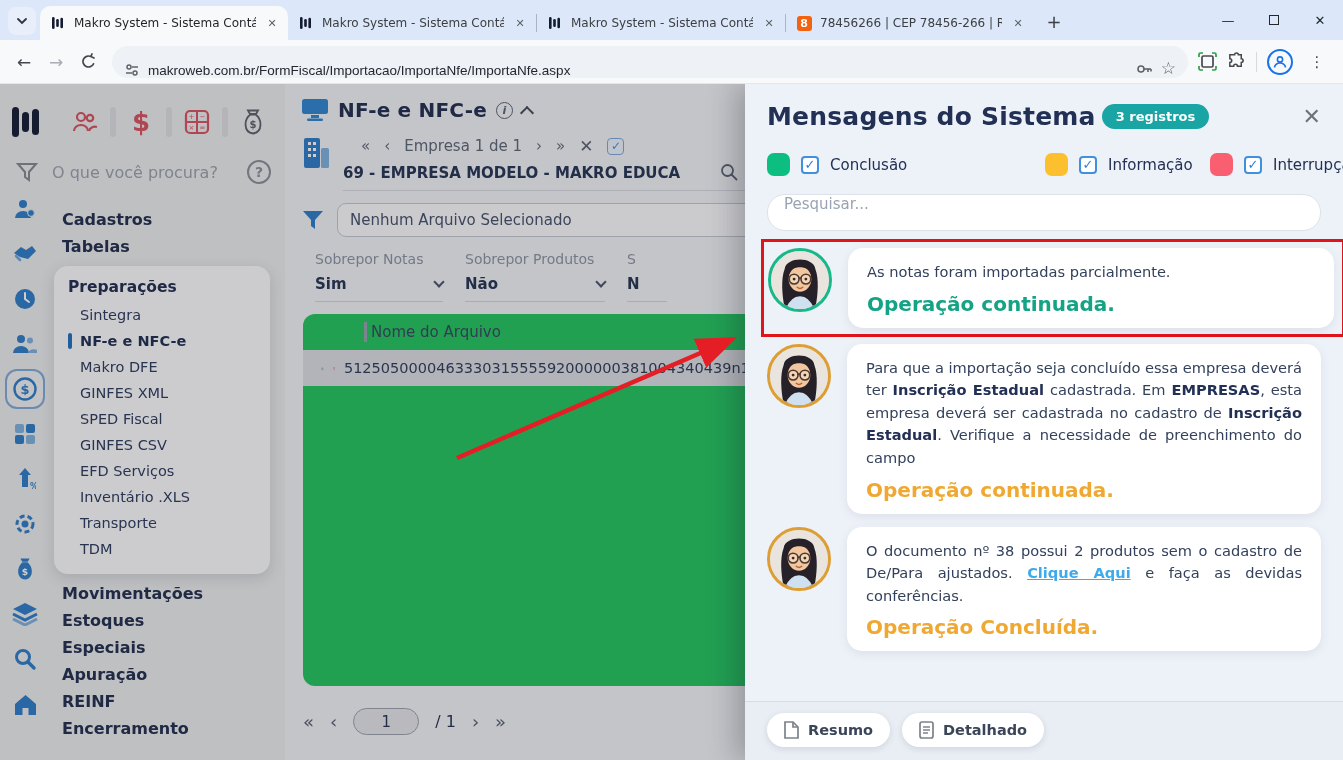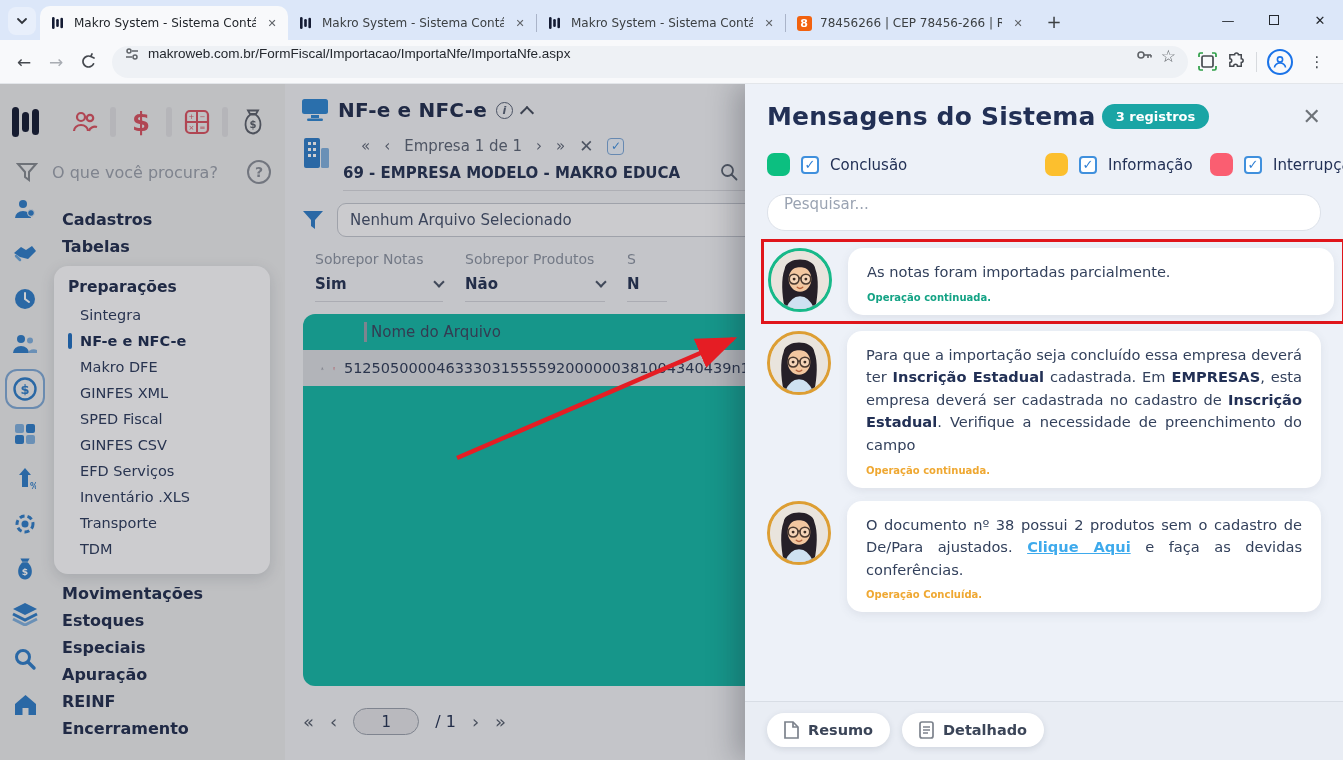--- a/index.html
+++ b/index.html
@@ -17,21 +17,21 @@
   .favicon { width:16px; height:16px; flex:0 0 16px; display:flex; align-items:center; justify-content:center; }
   .fav-orange { background:#f2620f; border-radius:3px; color:#fff; font-size:11px; font-weight:bold; width:15px; height:15px; text-align:center; line-height:15px; }
   .newtab-btn { width:28px; height:28px; margin:0 0 5px 6px; display:flex; align-items:center; justify-content:center; font-size:18px; color:#3c4043; }
   .win-controls { position:absolute; right:0; top:0; height:40px; display:flex; }
   .win-btn { width:46px; height:100%; display:flex; align-items:center; justify-content:center; font-size:13px; color:#24282e; }
   .win-max-glyph { width:10px; height:10px; border:1.2px solid #24282e; }
 
   .toolbar { height:44px; background:#f8f9fb; display:flex; align-items:center; padding:0 10px; gap:4px; border-bottom:1px solid #e3e6ea; }
   .nav-ic { width:28px; height:28px; display:flex; align-items:center; justify-content:center; font-size:17px; color:#45494f; }
   .nav-ic.disabled { color:#a9adb3; }
-  .omnibox { flex:1; height:32px; background:#eef1f5; border-radius:16px; display:flex; align-items:flex-start; padding:0 12px; gap:8px; margin:0 6px; }
+  .omnibox { flex:1; height:32px; background:#eef1f5; border-radius:16px; display:flex; align-items:flex-end; padding:0 12px; gap:8px; margin:0 6px; }
   .omni-url { flex:1; font-size:13.5px; color:#24282e; font-family:"Liberation Sans",sans-serif; white-space:nowrap; overflow:hidden; }
   .omni-ic { color:#5f6368; display:flex; align-items:center; }
   .tb-right { display:flex; align-items:center; gap:10px; padding-right:2px; }
   .tb-div { width:1px; height:20px; background:#d7dade; }
   .avatar-btn { width:26px; height:26px; border-radius:13px; border:2px solid #1a73e8; display:flex; align-items:center; justify-content:center; }
 
   
   .app { position:relative; width:1343px; height:676px; background:#eceded; overflow:hidden; }
 
   .dim-overlay { position:absolute; left:0; top:0; width:745px; height:676px; background:rgba(30,34,42,0.22); z-index:5; }
@@ -71,21 +71,21 @@
   .company-line { display:flex; align-items:flex-end; margin-top:6px; }
   .company-name { flex:1; font-size:15px; font-weight:bold; color:#243253; }
   .mini-check { width:17px; height:17px; border:1.8px solid #7ba7d8; border-radius:4px; color:#3f8fdd; font-size:12px; display:flex; align-items:center; justify-content:center; background:#eef4fb; }
   .file-row { display:flex; align-items:center; gap:12px; margin-top:12px; }
   .file-input { width:432px; height:34px; border:1.5px solid #c3c7cf; border-radius:9px; background:#fcfcfd; display:flex; align-items:center; padding:0 12px; font-size:15px; color:#44506a; }
   .dd-row { display:flex; gap:22px; margin-top:14px; padding-left:14px; }
   .dd { border-bottom:1.5px solid #d2d4da; padding-bottom:8px; }
   .dd-label { font-size:14px; color:#8b93a1; }
   .dd-val { display:flex; align-items:center; gap:10px; margin-top:8px; font-size:15px; font-weight:bold; color:#243253; }
   .chev-dn { width:8px; height:8px; border-right:2px solid #4a5568; border-bottom:2px solid #4a5568; transform:rotate(45deg); margin-top:-4px; }
-  .table-card { margin-top:12px; margin-left:2px; width:460px; height:372px; background:#14b8a6; border-radius:12px 12px 12px 12px; overflow:hidden; }
+  .table-card { margin-top:12px; margin-left:2px; width:460px; height:372px; background:#22c55e; border-radius:12px 12px 12px 12px; overflow:hidden; }
   .tbl-header { display:flex; align-items:center; height:36px; padding-left:68px; font-size:15px; color:#39455e; position:relative; }
   .tbl-header::before { content:""; position:absolute; left:61px; top:8px; bottom:8px; width:3px; background:#99a0ac; }
   .tbl-row { display:flex; align-items:center; height:36px; background:#dcdee2; gap:9px; padding-left:18px; font-size:14.5px; color:#2e3b57; white-space:nowrap; }
   .pagination { display:flex; align-items:center; gap:16px; margin-top:22px; padding-left:2px; color:#555e6d; font-size:18px; }
   .page-pill { width:66px; height:27px; border:1.5px solid #9aa1ac; border-radius:14px; background:#e4e5e8; display:flex; align-items:center; justify-content:center; font-size:15px; color:#243253; }
   .page-total { font-size:16px; color:#243253; }
 
   
   .panel { position:absolute; right:0; top:0; width:598px; height:676px; background:#edf1f8; z-index:10; box-shadow:-10px 0 26px rgba(20,25,35,0.25); padding:18px 22px 0 22px; display:flex; flex-direction:column; }
   .panel-header { display:flex; align-items:center; gap:6px; }
@@ -99,21 +99,21 @@
   .filter-label { font-size:15px; color:#223055; }
   .panel-search { margin-top:18px; height:37px; background:#fff; border:1.5px solid #dde2ea; border-radius:18px; display:flex; align-items:flex-start; padding:0 16px; font-size:15px; color:#9aa3b2; }
   .messages { margin-top:16px; display:flex; flex-direction:column; gap:13px; }
   .msg-row { display:flex; align-items:flex-start; gap:16px; }
   .msg-row.annotated { border:3px solid #e0151b; padding:6px 8px 6px 4px; margin:-8px -24px -6px -6px; }
   .avatar-ring { width:64px; height:64px; border-radius:50%; border:3px solid #17b989; overflow:hidden; flex:0 0 64px; background:#e8e2da; }
   .msg-card { flex:1; background:#fff; border-radius:15px; padding:13px 19px 12px 19px; box-shadow:0 3px 10px rgba(80,90,110,0.10); }
   .msg-text { font-size:14.6px; color:#33415c; line-height:1.55; text-align:justify; }
   .msg-text .b { font-weight:bold; color:#223055; }
   .msg-text .lnk { font-weight:bold; color:#3eaaec; text-decoration:underline; }
-  .msg-status { margin-top:8px; font-size:10px; font-weight:bold; }
+  .msg-status { margin-top:8px; font-size:20px; font-weight:bold; }
   .panel-footer { margin-top:auto; background:#e9edf4; border-top:1.5px solid #d8dde5; margin-left:-22px; margin-right:-22px; padding:11px 22px 13px 22px; display:flex; gap:12px; }
   .foot-btn { background:#fff; border-radius:19px; box-shadow:0 2px 6px rgba(70,80,100,0.15); display:flex; align-items:center; gap:9px; padding:8px 17px; font-size:14.5px; font-weight:bold; color:#3b4558; }
 
   .arrow-overlay { position:absolute; left:0; top:0; z-index:60; pointer-events:none; }
   svg { display:block; }
 </style>
 </head>
 <body>
 
 <svg width="0" height="0" style="position:absolute">

